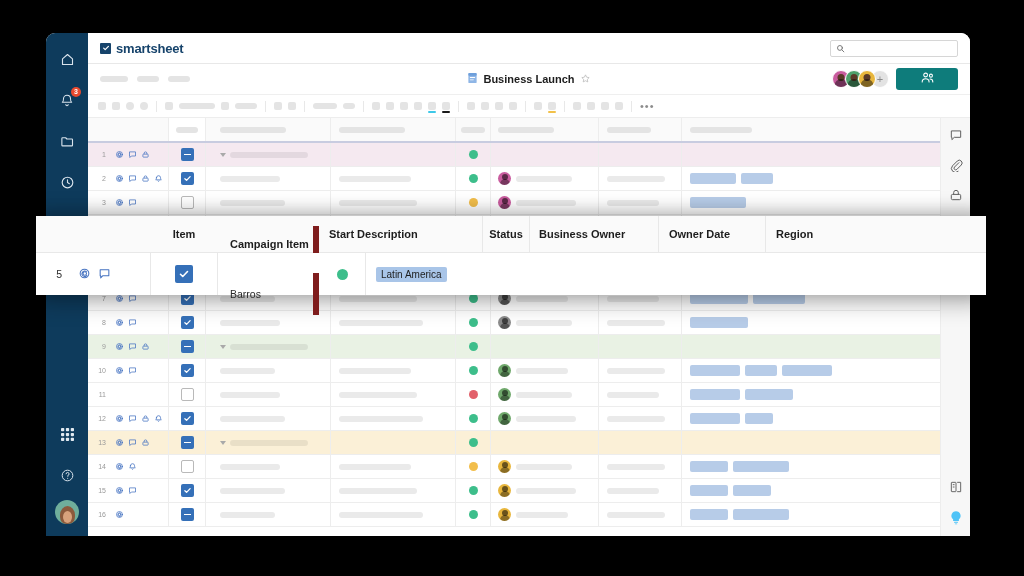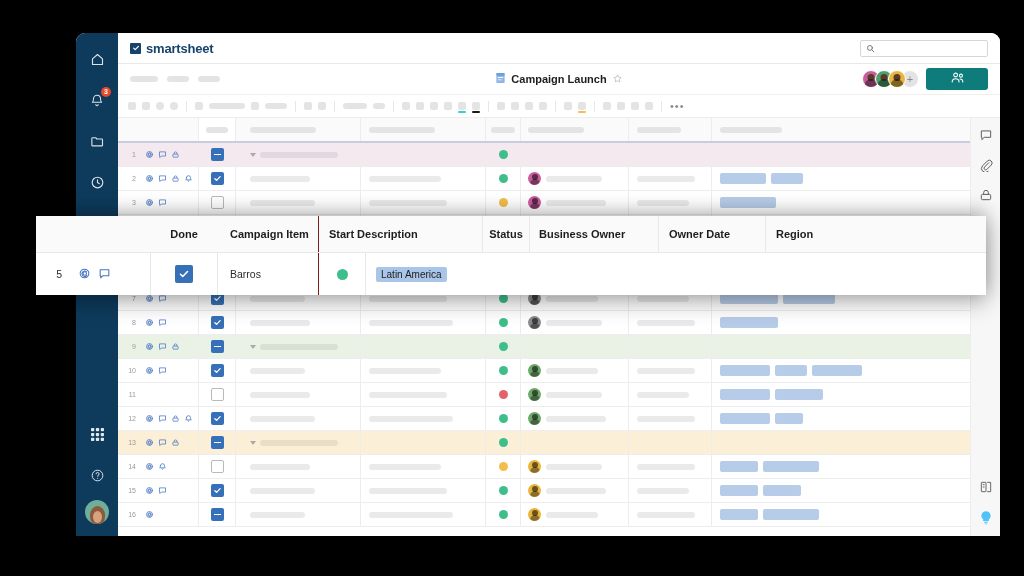--- a/index.html
+++ b/index.html
@@ -5,21 +5,21 @@
   * { box-sizing: border-box; margin: 0; padding: 0; }
   html, body {
     width: 1024px; height: 576px;
     background: #000; overflow: hidden;
     font-family: "Liberation Sans", sans-serif;
   }
   .stage { position: relative; width: 1024px; height: 576px; background: #000; }
 
   
   .window {
-    position: absolute; left: 76px; top: 33px;
+    position: absolute; left: 46px; top: 33px;
     width: 924px; height: 503px;
     background: #ffffff;
     border-radius: 9px 9px 0 0;
     overflow: hidden;
     display: flex;
   }
 
   
   .leftnav {
     width: 42px; height: 100%;
@@ -262,21 +262,21 @@
   }
   .ov-row { flex: 1 1 auto; display: flex; align-items: stretch; background: #fff; }
   .ovc { display: flex; align-items: center; flex: 0 0 auto; height: 100%; }
   .ov-num { width: 32px; justify-content: flex-end; padding-right: 6px; font-size: 9px; color: #9A9A9A; }
   .ov-ico { width: 82px; gap: 7px; padding-left: 10px; color: #4673C1; }
   .ov-done {
     width: 68px; justify-content: center;
     border-left: 1px solid #E8E8E8; border-right: 1px solid #E8E8E8;
   }
   .ov-hdr .ov-done { border-color: transparent; }
-  .ov-item { width: 101px; padding-left: 12px; border-right: 1px solid #7f1d1d; }
+  .ov-item { width: 101px; padding-left: 12px; border-right: 6px solid #7f1d1d; margin-top: 20px; }
   .ov-desc { width: 164px; padding-left: 10px; border-right: 1px solid #E8E8E8; }
   .ov-status { width: 47px; justify-content: center; border-right: 1px solid #E8E8E8; }
   .ov-owner { width: 129px; padding-left: 9px; gap: 7px; border-right: 1px solid #E8E8E8; }
   .ov-date { width: 107px; padding-left: 10px; border-right: 1px solid #E8E8E8; }
   .ov-region { flex: 1 1 auto; padding-left: 10px; }
   .ov-hdr .ovc { font-size: 11px; font-weight: bold; color: #1D1D1D; }
   .ov-row .ovc { font-size: 10.5px; color: #2B2B2B; }
   .ov-chk {
     width: 18px; height: 18px; border-radius: 2px; background: #3570B8;
     display: flex; align-items: center; justify-content: center;
@@ -413,21 +413,21 @@
         </div>
         <div class="doc-title">
           <span>
             <svg width="11" height="12" viewBox="0 0 24 26" fill="none">
                 <rect x="3" y="2" width="18" height="22" rx="2" fill="#8FB6E6"></rect>
                 <rect x="3" y="2" width="18" height="6" rx="2" fill="#6E9FDB"></rect>
                 <rect x="6" y="11" width="12" height="2" rx="1" fill="#fff"></rect>
                 <rect x="6" y="16" width="9" height="2" rx="1" fill="#fff"></rect>
               </svg>
           </span>
-          <span class="doc-title-text">Campaign Launch</span>
+          <span class="doc-title-text">Business Launch</span>
           <span>
             <svg width="11" height="11" viewBox="0 0 24 24" fill="none" stroke="#B5B5B5" stroke-width="1.6" stroke-linejoin="round">
                 <path d="M12 4l2.5 5.2 5.5.8-4 3.9 1 5.6-5-2.7-5 2.7 1-5.6-4-3.9 5.5-.8z"></path>
               </svg>
           </span>
         </div>
         <div class="tb-right">
           <div class="avatars">
             <span class="av" style="background:#C95C9E"></span>
             <span class="av" style="background:#4EA06B"></span>
@@ -1225,21 +1225,21 @@
           </span>
         </div>
       </div>
     </div>
   </div>
 
   <div class="overlay">
     <div class="ov-hdr">
       <span class="ovc ov-num"></span>
       <span class="ovc ov-ico"></span>
-      <span class="ovc ov-done">Done</span>
+      <span class="ovc ov-done">Item</span>
       <span class="ovc ov-item">Campaign Item</span>
       <span class="ovc ov-desc">Start Description</span>
       <span class="ovc ov-status">Status</span>
       <span class="ovc ov-owner">Business Owner</span>
       <span class="ovc ov-date">Owner Date</span>
       <span class="ovc ov-region">Region</span>
     </div>
     <div class="ov-row">
       <span class="ovc ov-num">5</span>
       <span class="ovc ov-ico">

